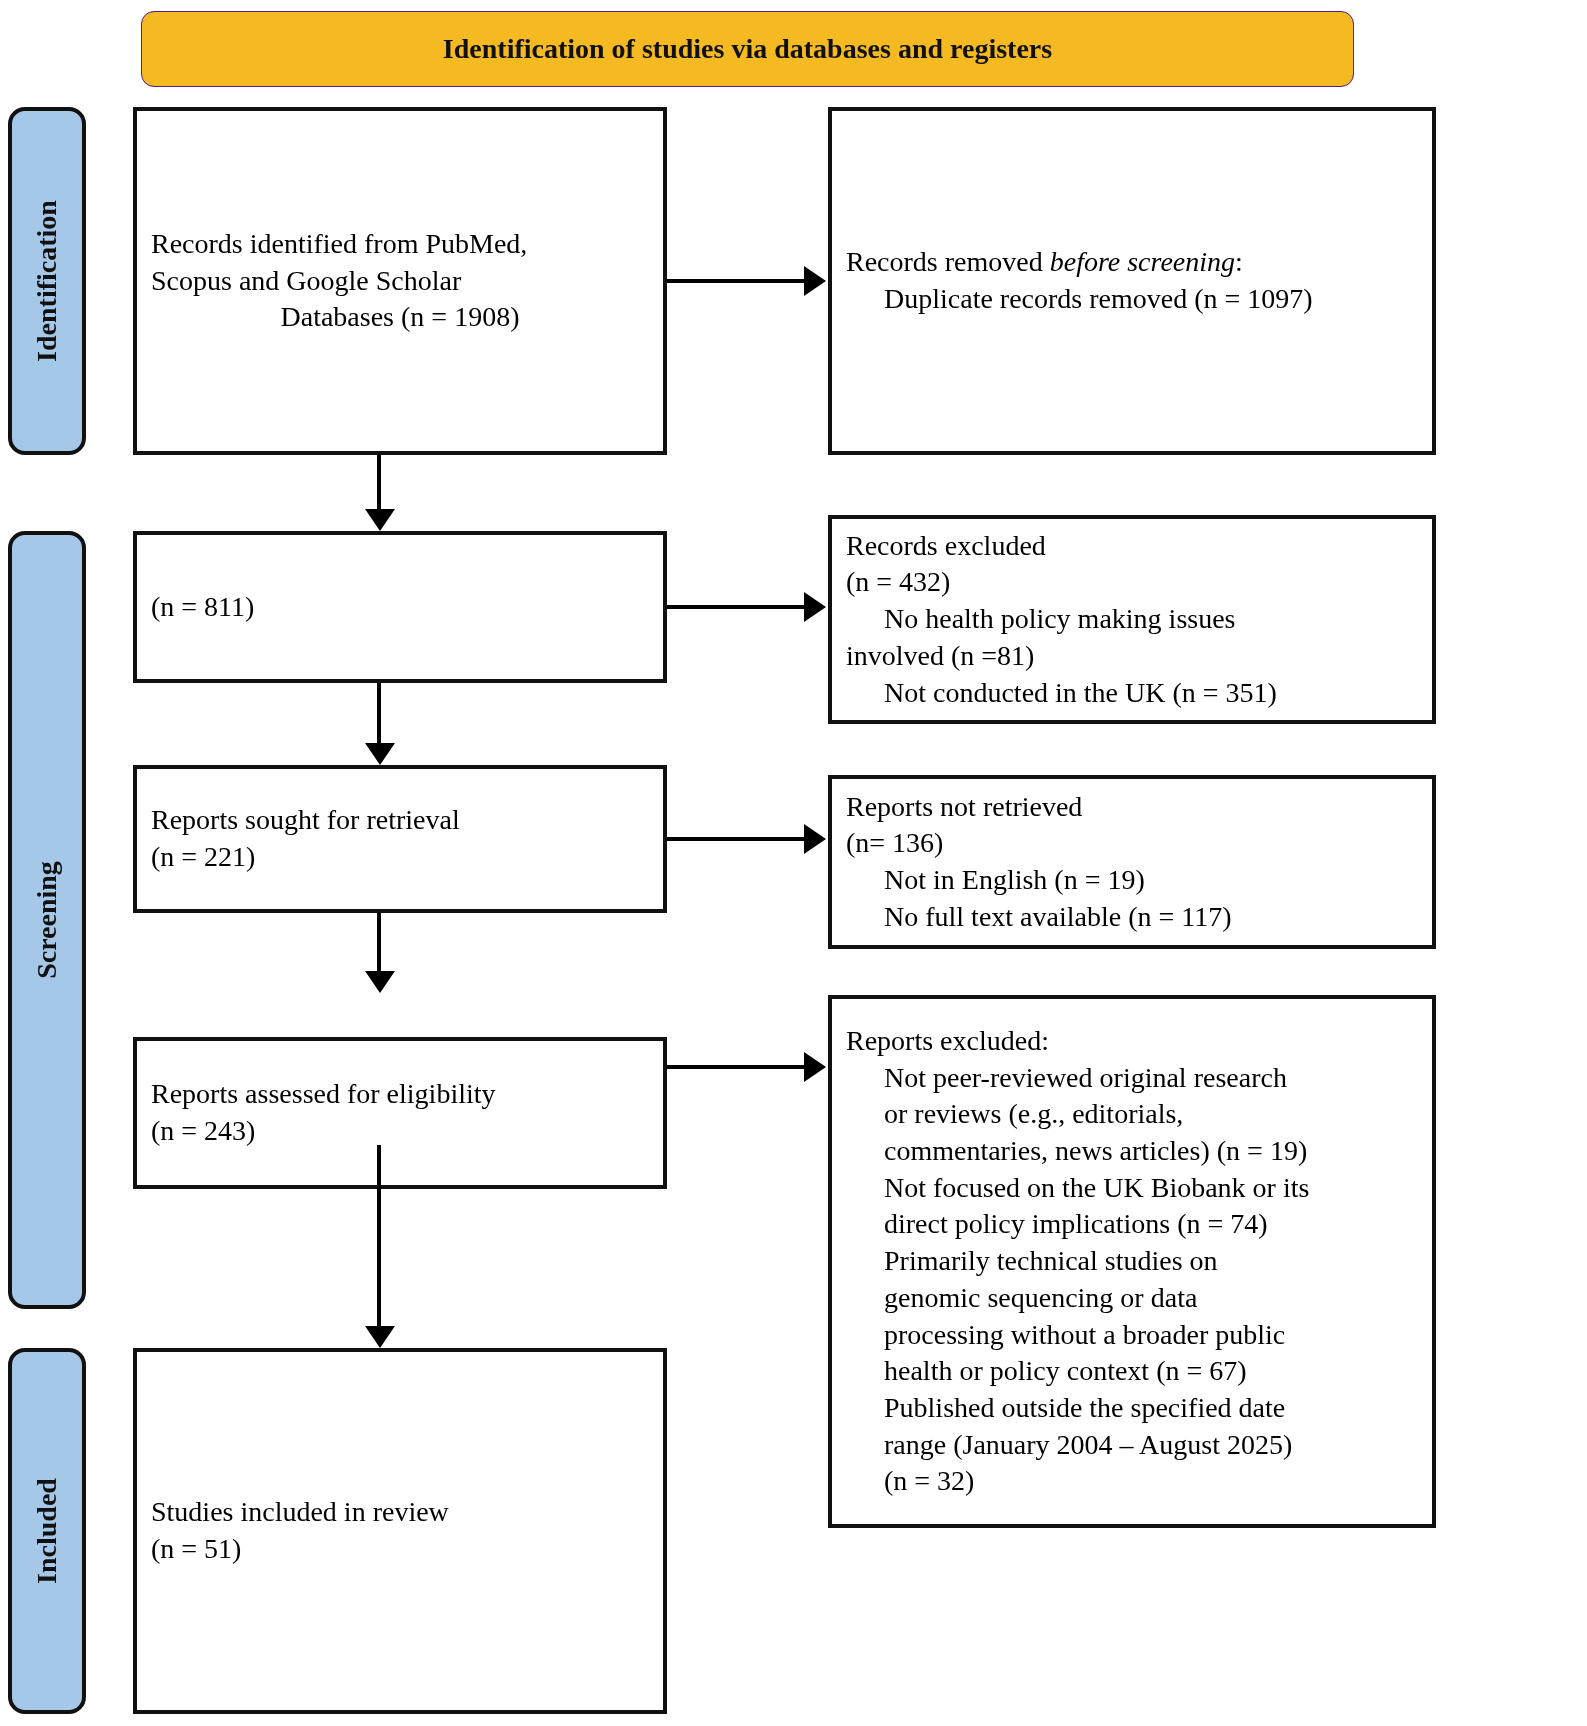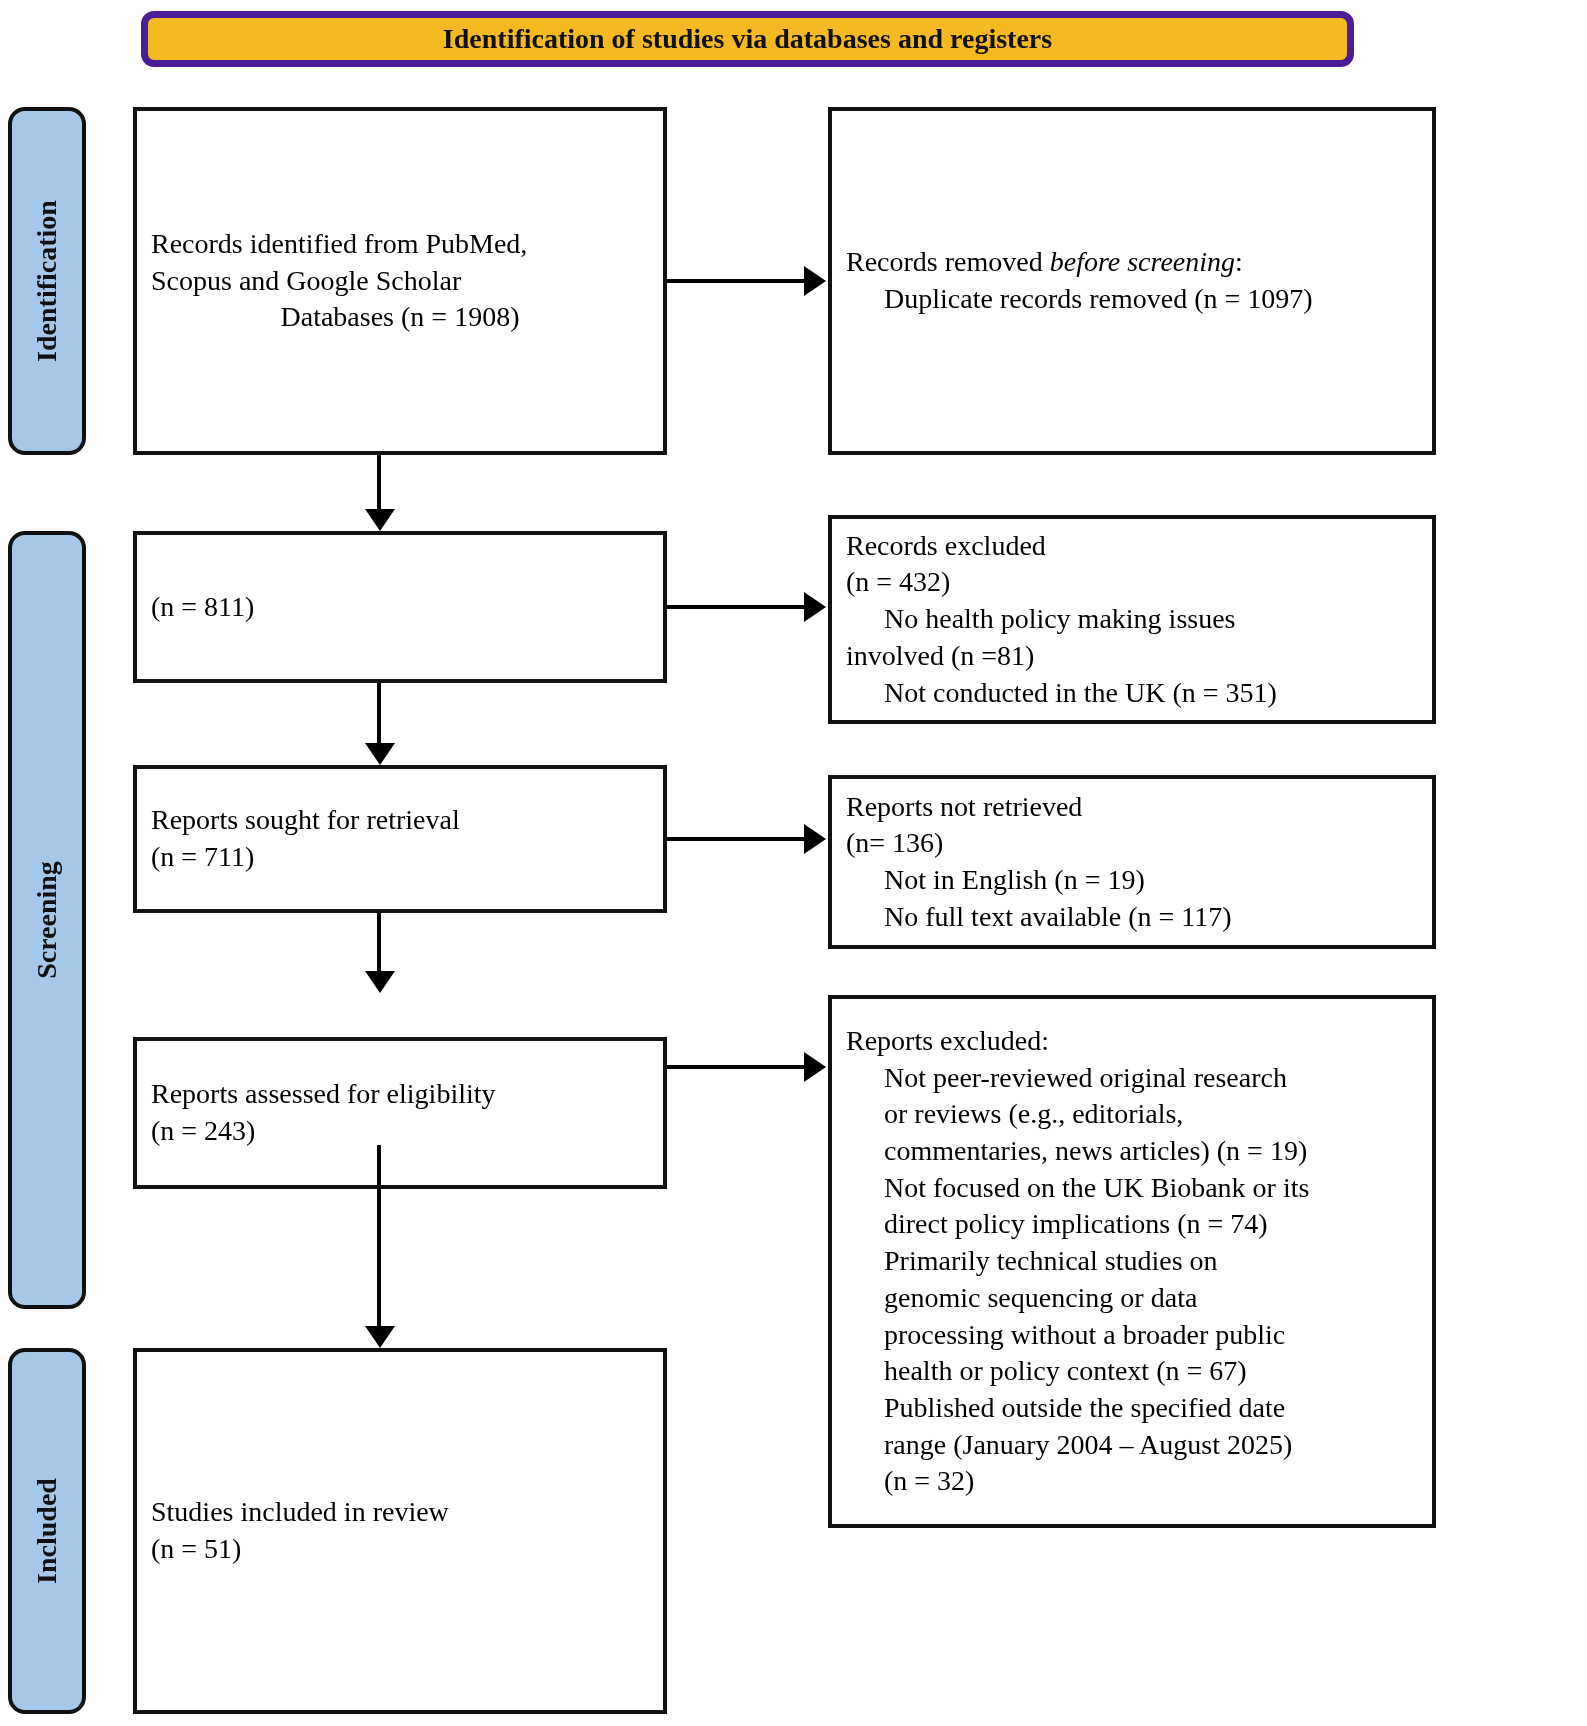--- a/index.html
+++ b/index.html
@@ -19,23 +19,23 @@
     background: #ffffff;
     overflow: hidden;
   }
 
   
   .title-banner {
     position: absolute;
     left: 141px;
     top: 11px;
     width: 1213px;
-    height: 56px;
+    height: 76px;
     background: #F5B921;
-    border: 7px solid #4c1d95;
+    border: 1px solid #4c1d95;
     border-radius: 13px;
     box-sizing: border-box;
     display: flex;
     align-items: center;
     justify-content: center;
   }
   .title-banner .title-text {
     font-size: 28px;
     font-weight: bold;
     color: #111111;
@@ -183,21 +183,21 @@
   <div class="flow-box" id="box-excluded-rec">
     <div class="line">Records excluded</div>
     <div class="line">(n = 432)</div>
     <div class="line indent1">No health policy making issues</div>
     <div class="line">involved (n =81)</div>
     <div class="line indent1">Not conducted in the UK (n = 351)</div>
   </div>
 
   <div class="flow-box" id="box-sought">
     <div class="line">Reports sought for retrieval</div>
-    <div class="line">(n = 711)</div>
+    <div class="line">(n = 221)</div>
   </div>
 
   <div class="flow-box" id="box-notretrieved">
     <div class="line">Reports not retrieved</div>
     <div class="line">(n= 136)</div>
     <div class="line indent1">Not in English (n = 19)</div>
     <div class="line indent1">No full text available (n = 117)</div>
   </div>
 
   <div class="flow-box" id="box-assessed">

